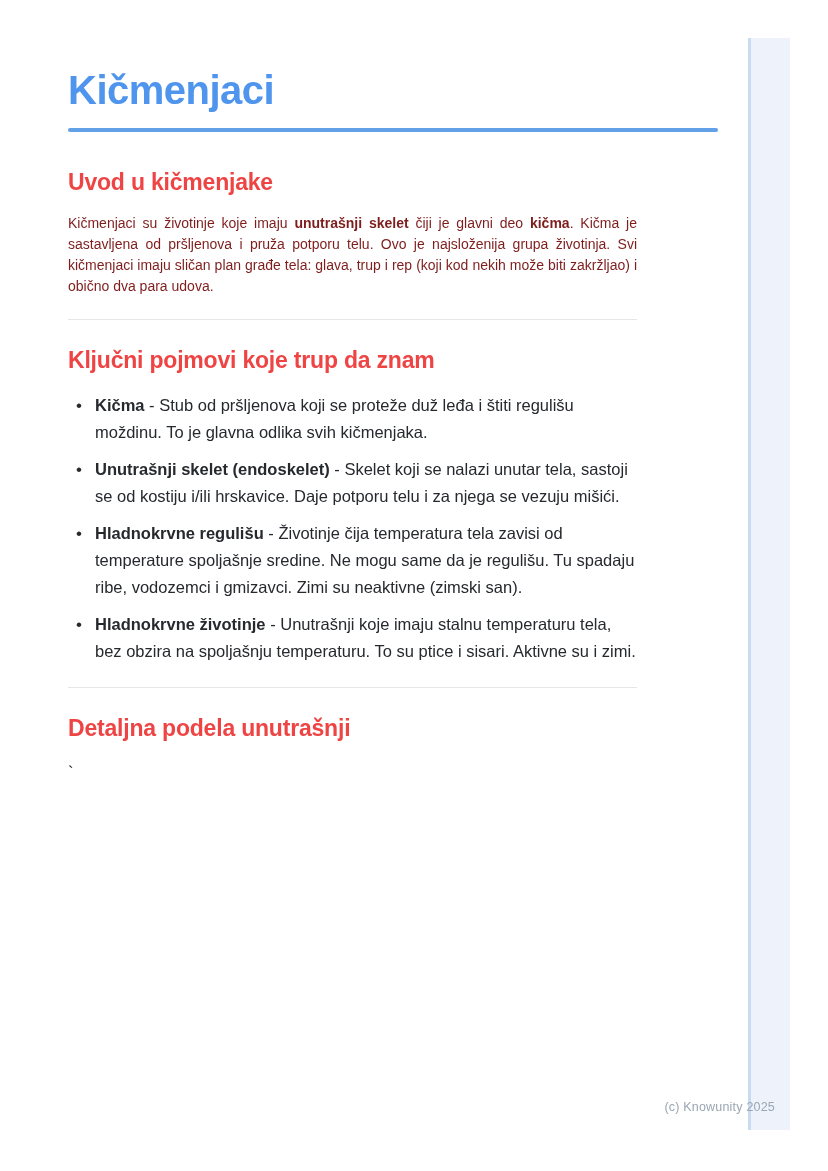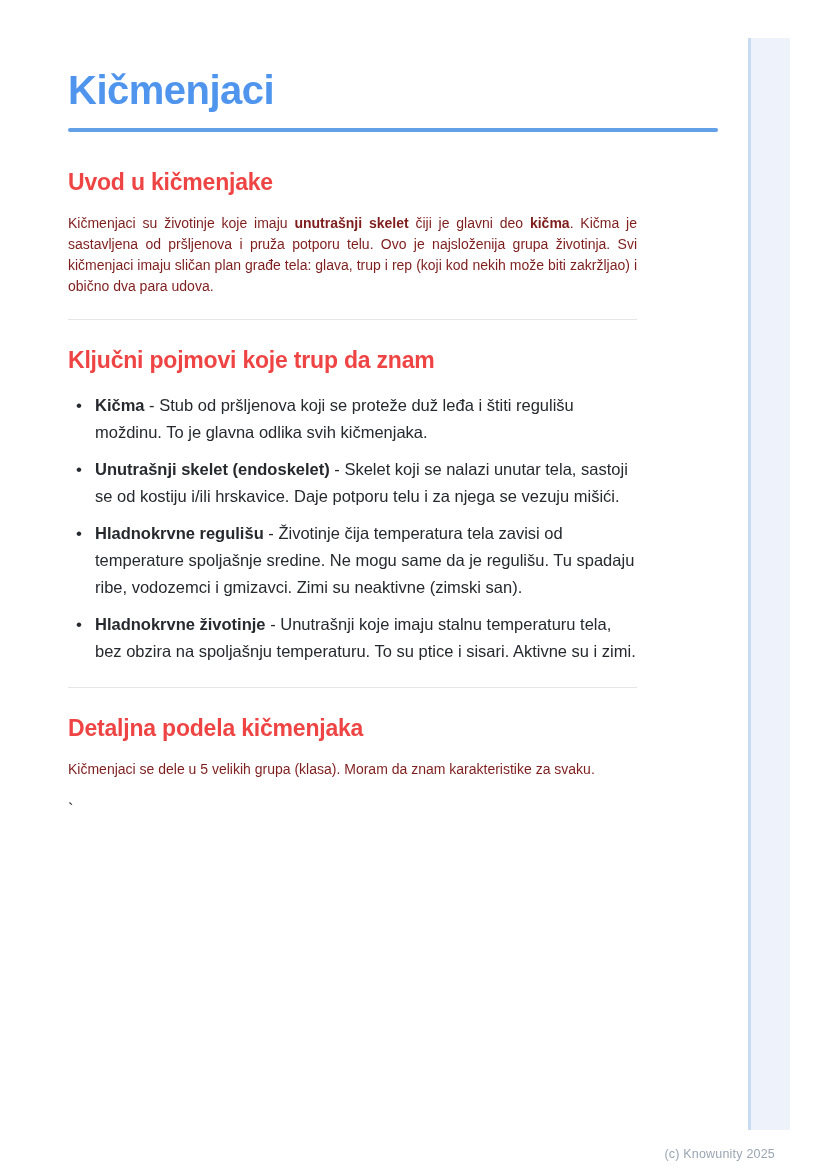--- a/index.html
+++ b/index.html
@@ -104,21 +104,21 @@
   }
   strong { font-weight: 700; }
   p.stray {
     margin: 16px 0 0 0;
     font-size: 16.5px;
     line-height: 27px;
     color: #26292e;
   }
   .watermark {
     position: absolute;
-    top: 1147px;
+    top: 1100px;
     right: 53px;
     font-size: 12.5px;
     color: #9aa6b2;
     z-index: 5;
     letter-spacing: 0.2px;
   }
 </style>
 </head>
 <body>
 
@@ -141,23 +141,22 @@
     <h2 class="section-heading">Ključni pojmovi koje trup da znam</h2>
     <ul class="terms">
       <li><strong>Kičma</strong><span> - Stub od pršljenova koji se proteže duž leđa i štiti regulišu moždinu. To je glavna odlika svih kičmenjaka.</span></li>
       <li><strong>Unutrašnji skelet (endoskelet)</strong><span> - Skelet koji se nalazi unutar tela, sastoji se od kostiju i/ili hrskavice. Daje potporu telu i za njega se vezuju mišići.</span></li>
       <li><strong>Hladnokrvne regulišu</strong><span> - Životinje čija temperatura tela zavisi od temperature spoljašnje sredine. Ne mogu same da je regulišu. Tu spadaju ribe, vodozemci i gmizavci. Zimi su neaktivne (zimski san).</span></li>
       <li><strong>Hladnokrvne životinje</strong><span> - Unutrašnji koje imaju stalnu temperaturu tela, bez obzira na spoljašnju temperaturu. To su ptice i sisari. Aktivne su i zimi.</span></li>
     </ul>
 
     <hr class="divider">
 
-    <h2 class="section-heading">Detaljna podela kičmenjaka</h2>
+    <h2 class="section-heading">Detaljna podela unutrašnji</h2>
     <div class="text-block">
-      <p class="body-par">Kičmenjaci se dele u 5 velikih grupa (klasa). Moram da znam karakteristike za svaku.</p>
       <p class="stray">`</p>
     </div>
 
   </div>
 
   <div class="watermark">(c) Knowunity 2025</div>
 
 </div>
 
 </body></html>

